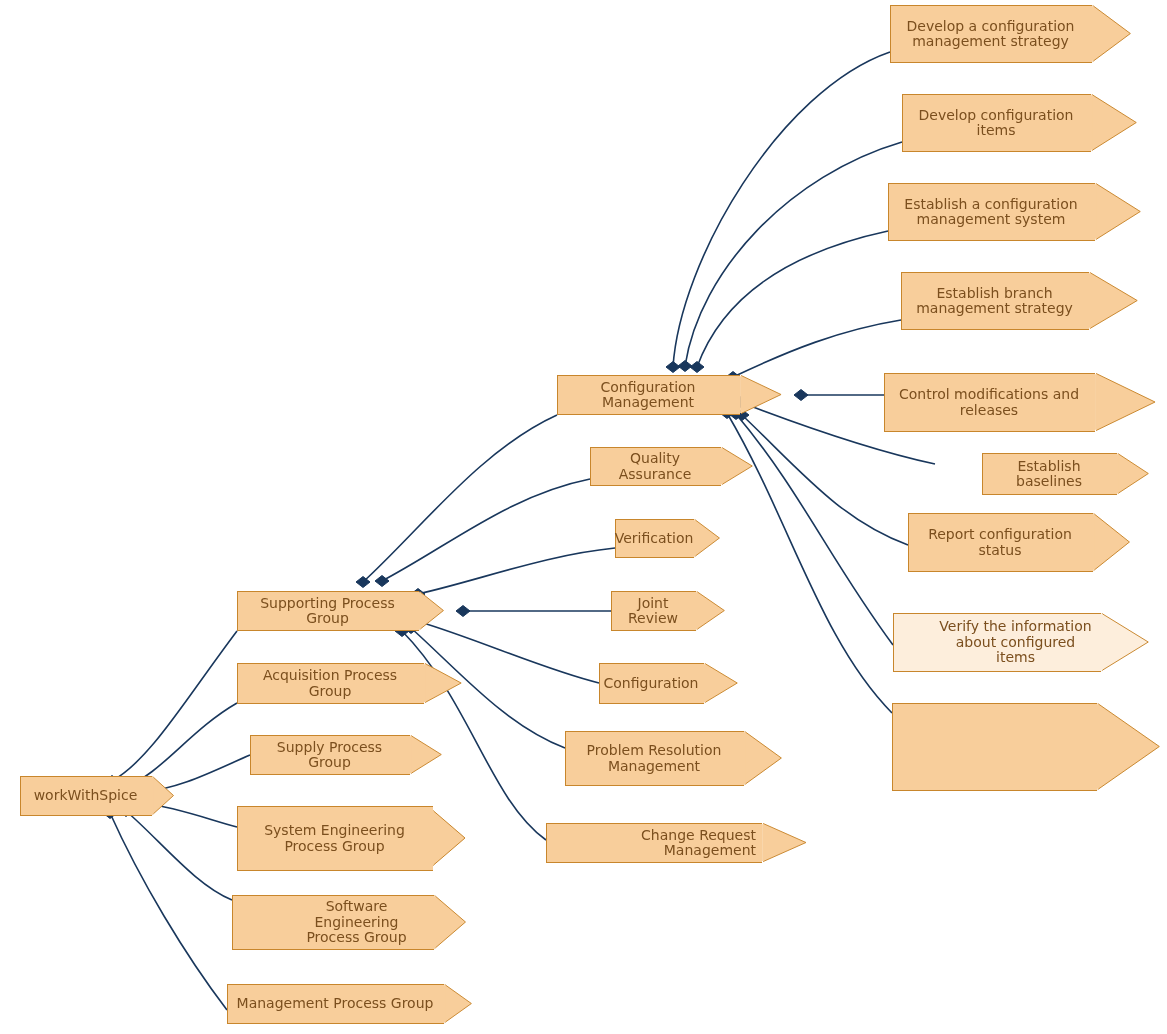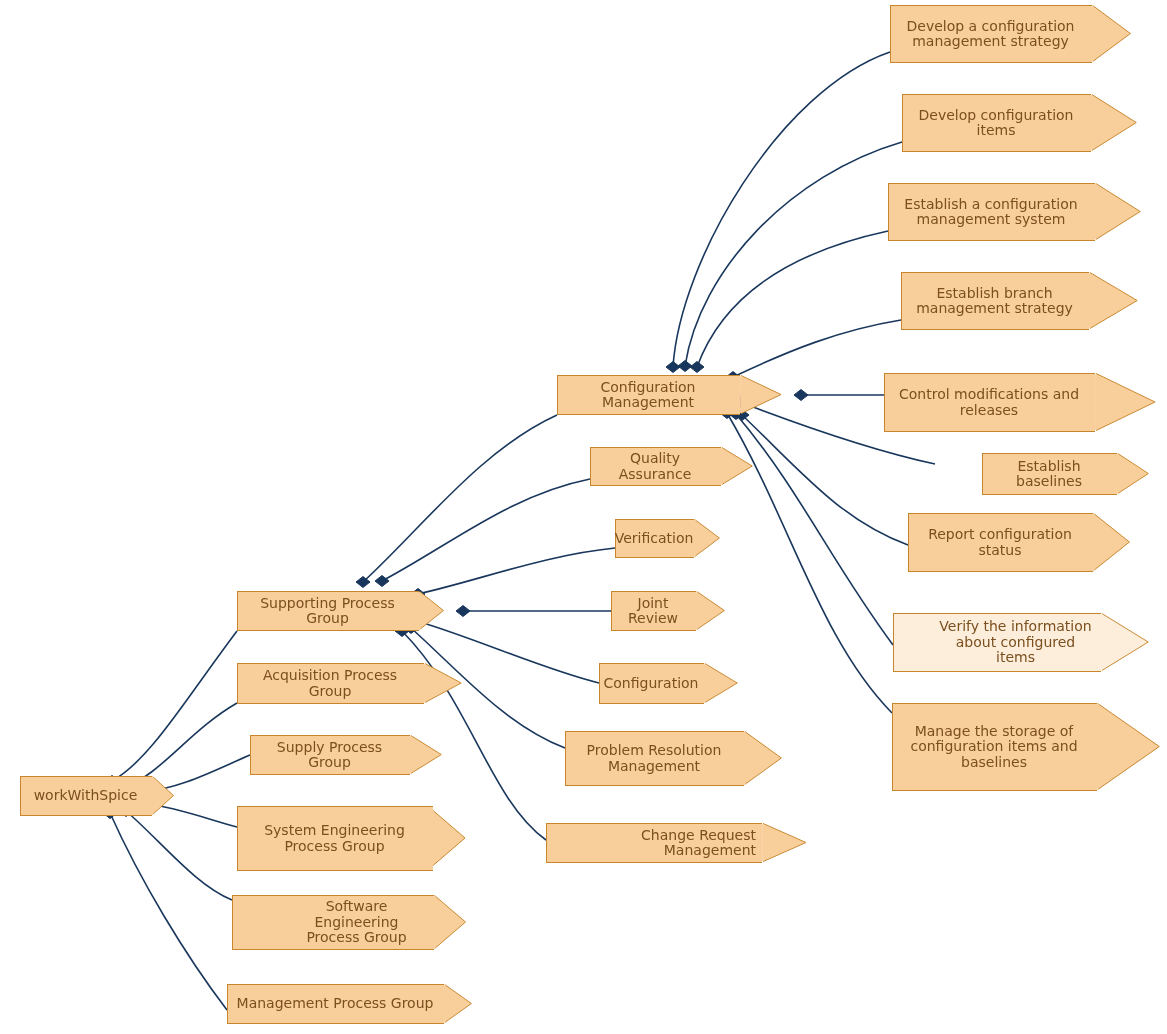--- a/index.html
+++ b/index.html
@@ -264,22 +264,19 @@
       </div>
       <div class="node highlight" style="left: 893px; top: 613px; width: 208px; height: 59px;">
         <span class="label">Verify the information
 about configured items</span>
         <svg class="point" width="50" height="61" viewBox="0 0 50 61">
           <path d="M 0,0.5 L 48,30 L 0,59.5" fill="#FDEEDC" stroke="#C8862C" stroke-width="1" stroke-linejoin="miter"></path>
           <line x1="0" y1="1.2" x2="0" y2="58.8" stroke="#FDEEDC" stroke-width="2"></line>
         </svg>
       </div>
       <div class="node" style="left: 892px; top: 703px; width: 205px; height: 88px;">
-        <span class="label">Manage the storage of
-configuration items and
-baselines</span>
         <svg class="point" width="65" height="90" viewBox="0 0 65 90">
           <path d="M 0,0.5 L 63,44.5 L 0,88.5" fill="#F8CE9B" stroke="#C8862C" stroke-width="1" stroke-linejoin="miter"></path>
           <line x1="0" y1="1.2" x2="0" y2="87.8" stroke="#F8CE9B" stroke-width="2"></line>
         </svg>
       </div>
     </div>
 </div>
 
 </body></html>

